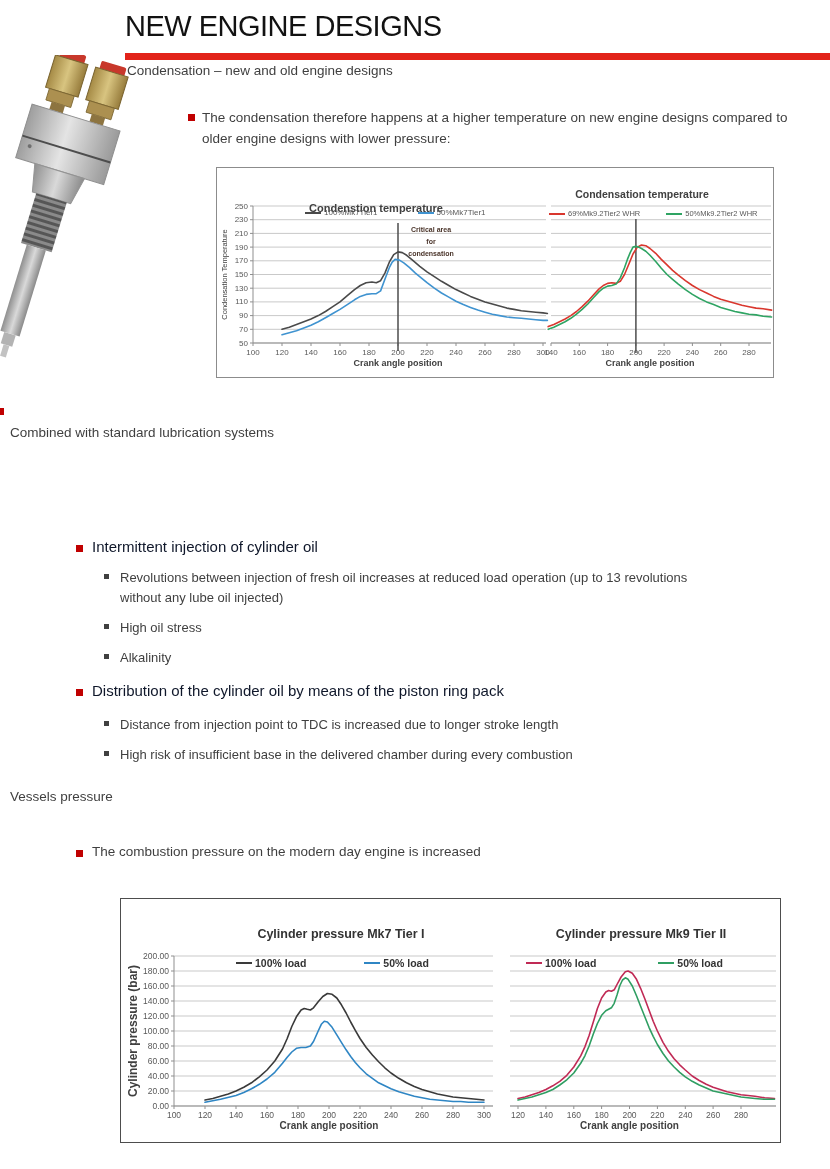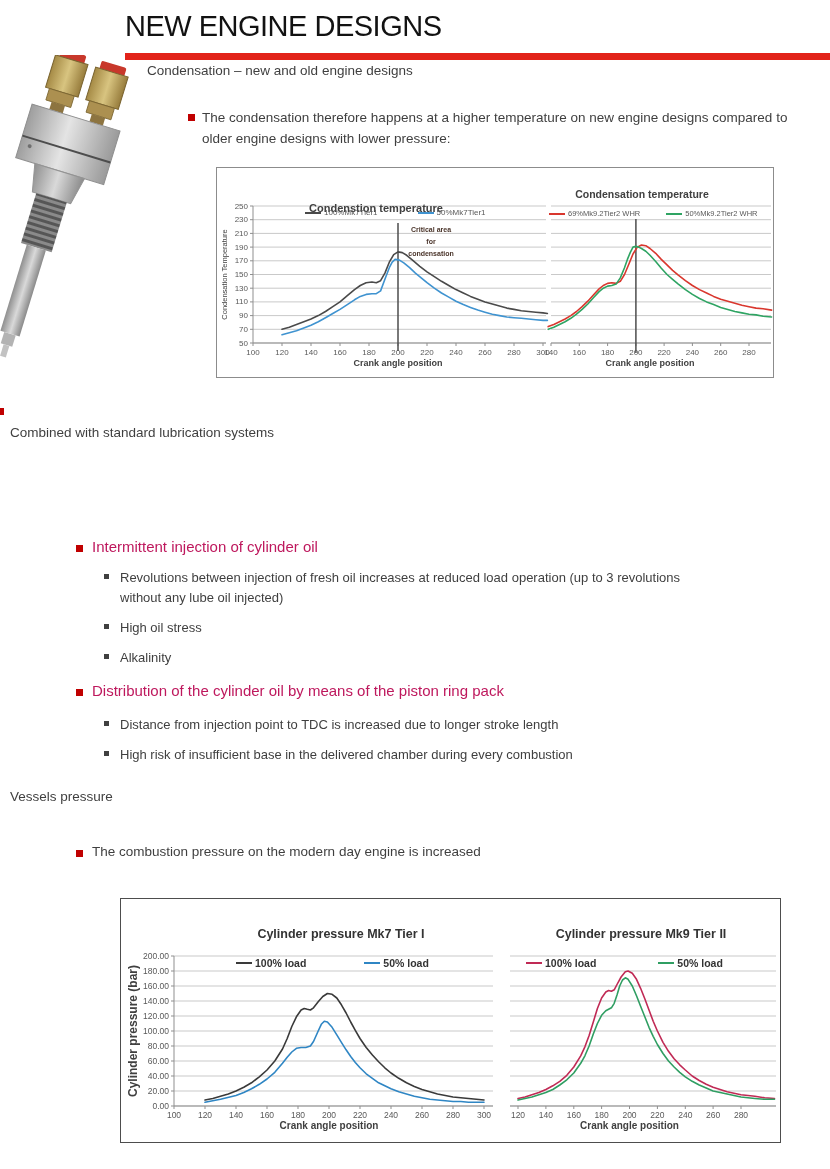--- a/index.html
+++ b/index.html
@@ -2,30 +2,30 @@
 <html><head>
 <meta charset="utf-8">
 <style>
   html,body{margin:0;padding:0;background:#ffffff;}
   #page{position:relative;width:830px;height:1169px;background:#ffffff;overflow:hidden;
         font-family:"Liberation Sans",sans-serif;color:#3f3f3f;}
   .abs{position:absolute;}
   
   #slide-title{left:125px;top:10px;font-size:29px;font-weight:normal;color:#121212;letter-spacing:-0.5px;}
   #accent-bar{left:125px;top:53px;width:705px;height:7px;}
-  #subtitle{left:127px;top:63px;font-size:13.5px;color:#3f3f3f;margin-left:20px;}
+  #subtitle{left:127px;top:63px;font-size:13.5px;color:#3f3f3f;}
   
   .rbullet{width:7px;height:7px;background:#c00000;}
   .sbullet{width:5px;height:5px;background:#404040;}
   .cutbullet{left:0;top:408px;width:4px;height:7px;background:#c00000;}
   
   #cond-bullet-text{left:202px;top:107px;width:600px;font-size:13.5px;line-height:21px;}
   #combined-label{left:10px;top:425px;font-size:13.5px;}
   #statement{left:75px;top:470px;width:645px;font-size:16.5px;font-weight:bold;line-height:23px;color:#2b2b2b;}
-  .l1-text{font-size:15px;color:#be185d;}
+  .l1-text{font-size:15px;color:#0f172a;}
   .l2-text{font-size:13px;line-height:20px;color:#3f3f3f;}
   #higher-pressure-label{left:10px;top:789px;font-size:13.5px;}
   #pressure-bullet-text{left:92px;top:844px;font-size:13.5px;}
   
   #top-panel{left:216px;top:167px;width:556px;height:209px;border:1px solid #8c8c8c;background:#fff;}
   #bottom-panel{left:120px;top:898px;width:659px;height:243px;border:1px solid #4d4d4d;background:#fff;}
   .panel-svg{position:absolute;left:0;top:0;}
   .chart-title{position:absolute;text-align:center;font-weight:bold;color:#404040;}
   #c0-title{left:44px;top:18px;width:230px;font-size:11px;margin-top:16px;}
   #c1-title{left:330px;top:20px;width:190px;font-size:10.5px;}
@@ -217,21 +217,21 @@
     </div>
   </div>
 
   <div class="abs cutbullet"></div>
   <div class="abs" id="combined-label">Combined with standard lubrication systems</div>
 
   <div class="abs rbullet" style="left:76px;top:545px"></div>
   <div class="abs l1-text" style="left:92px;top:538px">Intermittent injection of cylinder oil</div>
 
   <div class="abs sbullet" style="left:104px;top:574px"></div>
-  <div class="abs l2-text" style="left:120px;top:568px;width:600px">Revolutions between injection of fresh oil increases at reduced load operation (up to 3 revolutions without any lube oil injected)</div>
+  <div class="abs l2-text" style="left:120px;top:568px;width:600px">Revolutions between injection of fresh oil increases at reduced load operation (up to 13 revolutions without any lube oil injected)</div>
   <div class="abs sbullet" style="left:104px;top:624px"></div>
   <div class="abs l2-text" style="left:120px;top:618px">High oil stress</div>
   <div class="abs sbullet" style="left:104px;top:654px"></div>
   <div class="abs l2-text" style="left:120px;top:648px">Alkalinity</div>
 
   <div class="abs rbullet" style="left:76px;top:689px"></div>
   <div class="abs l1-text" style="left:92px;top:682px">Distribution of the cylinder oil by means of the piston ring pack</div>
 
   <div class="abs sbullet" style="left:104px;top:721px"></div>
   <div class="abs l2-text" style="left:120px;top:715px;width:620px">Distance from injection point to TDC is increased due to longer stroke length</div>

